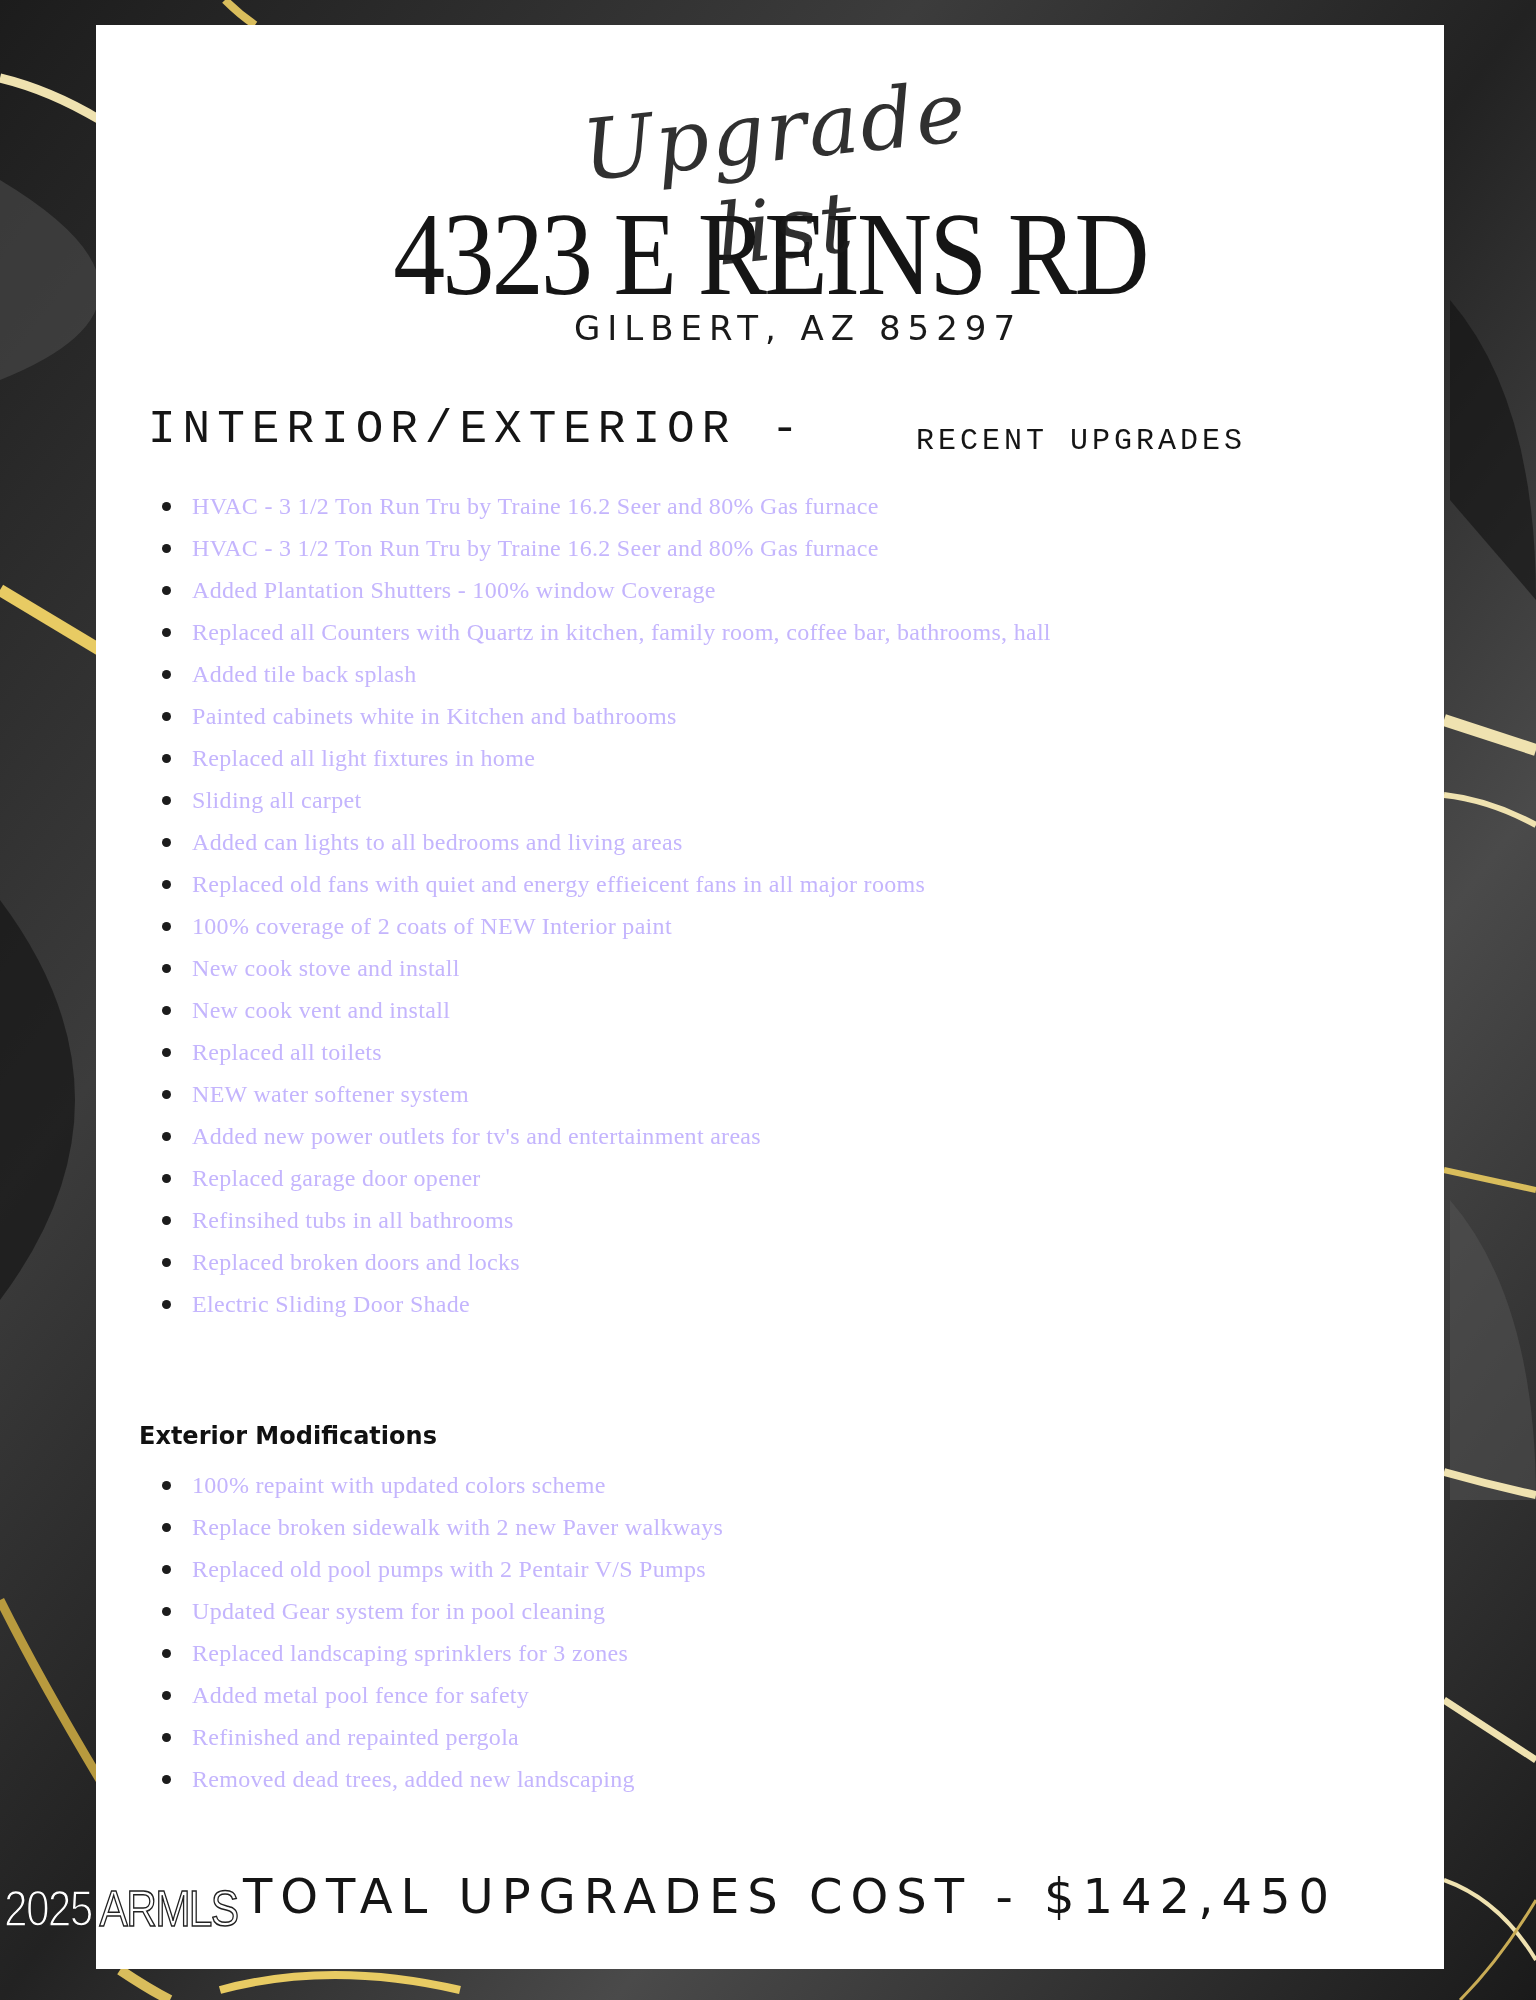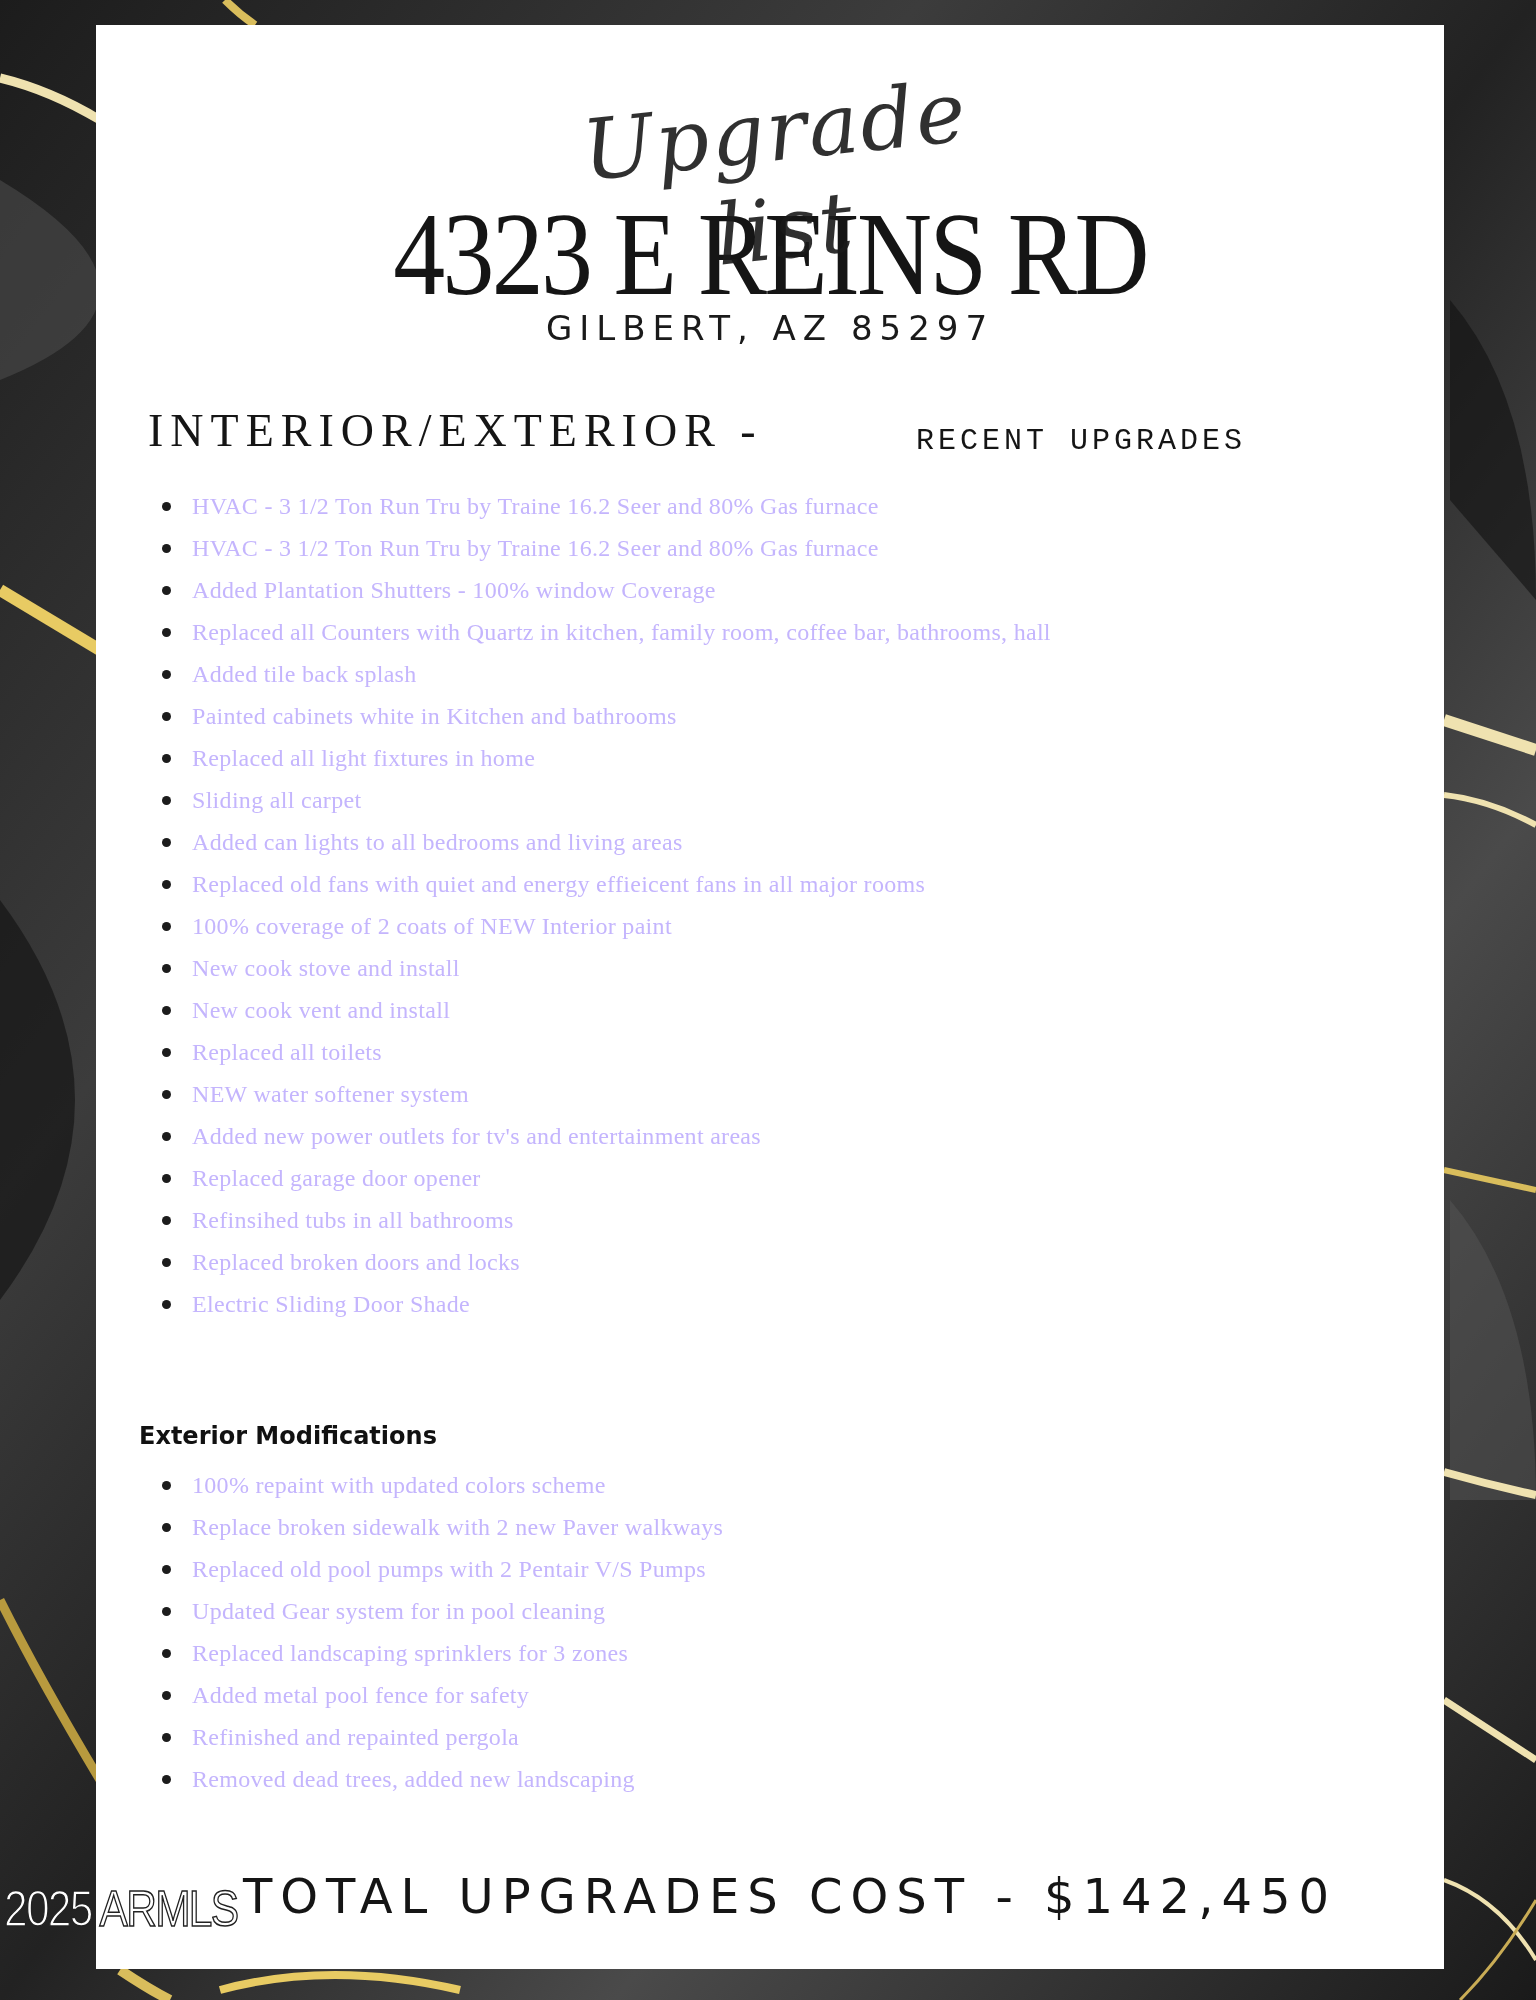--- a/index.html
+++ b/index.html
@@ -20,27 +20,27 @@
     z-index: 3; opacity: 0.9;
   }
   .address {
     position: absolute; left: 96px; top: 196px; width: 1348px; text-align: center;
     font-family: "Liberation Serif", serif; font-size: 118px; color: #151515;
     letter-spacing: -3px; transform: scaleX(0.88); z-index: 2; line-height: 1;
   }
   .city {
     position: absolute; left: 96px; top: 308px; width: 1348px; text-align: center;
     font-family: "DejaVu Sans", sans-serif; font-size: 34px; color: #1a1a1a;
-    letter-spacing: 7px; z-index: 2;
+    letter-spacing: 7px; z-index: 2; padding-left: 28px;
   }
   .section-header {
     position: absolute; left: 148px; top: 404px; z-index: 2; white-space: nowrap;
   }
   .section-header .main {
-    font-family: Liberation Serif, serif; font-size: 46px; color: #151515;
+    font-family: Liberation Mono, monospace; font-size: 46px; color: #151515;
     letter-spacing: 7px; font-weight: 300;
   }
   .section-header .sub {
     position: absolute; left: 768px; top: 20px;
     font-family: Liberation Mono, monospace; font-size: 30px; color: #151515;
     letter-spacing: 4px;
   }
   ul.items {
     position: absolute; left: 150px; margin: 0; padding: 0 0 0 42px; list-style: none;
     z-index: 2; width: 1270px;

